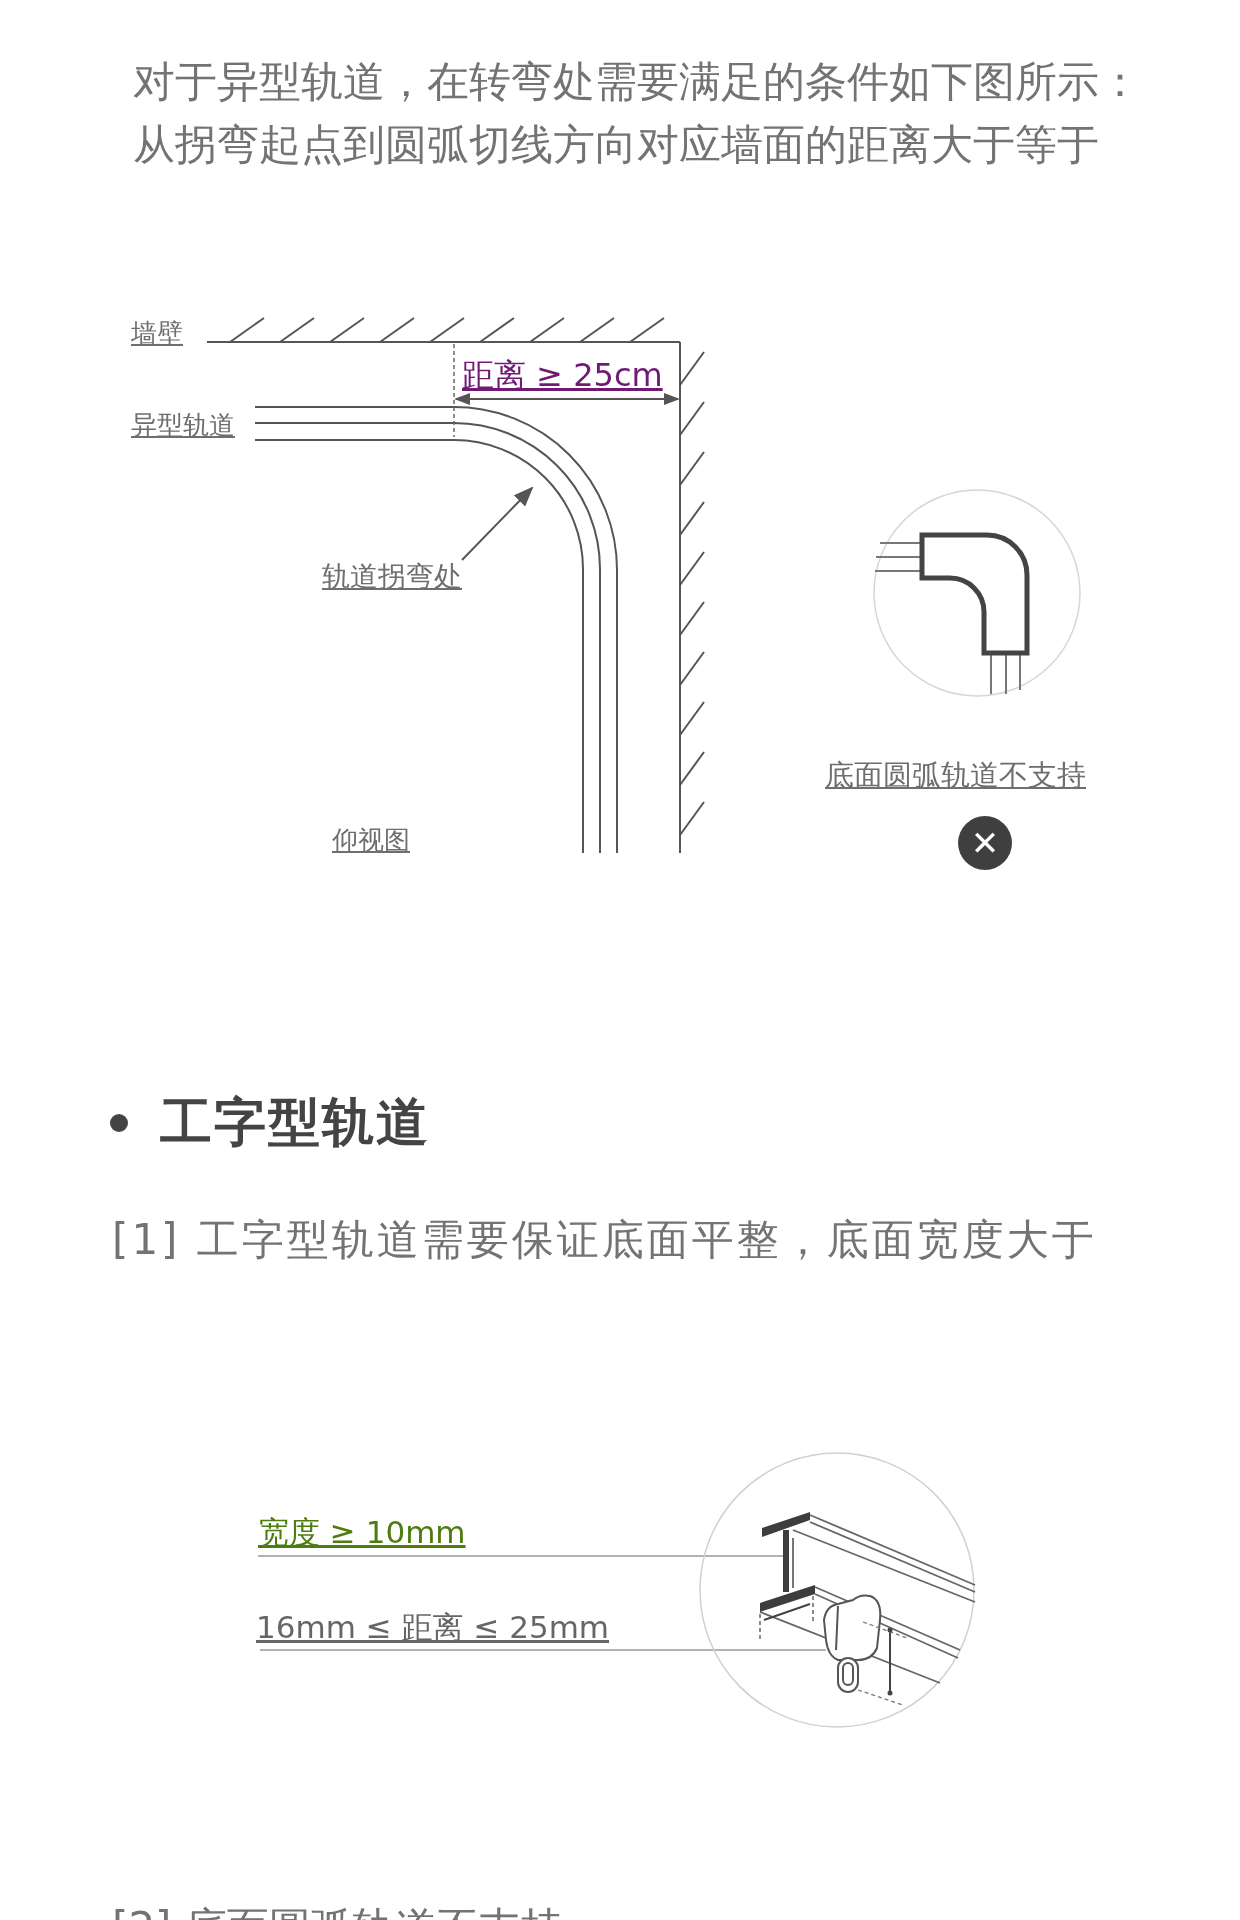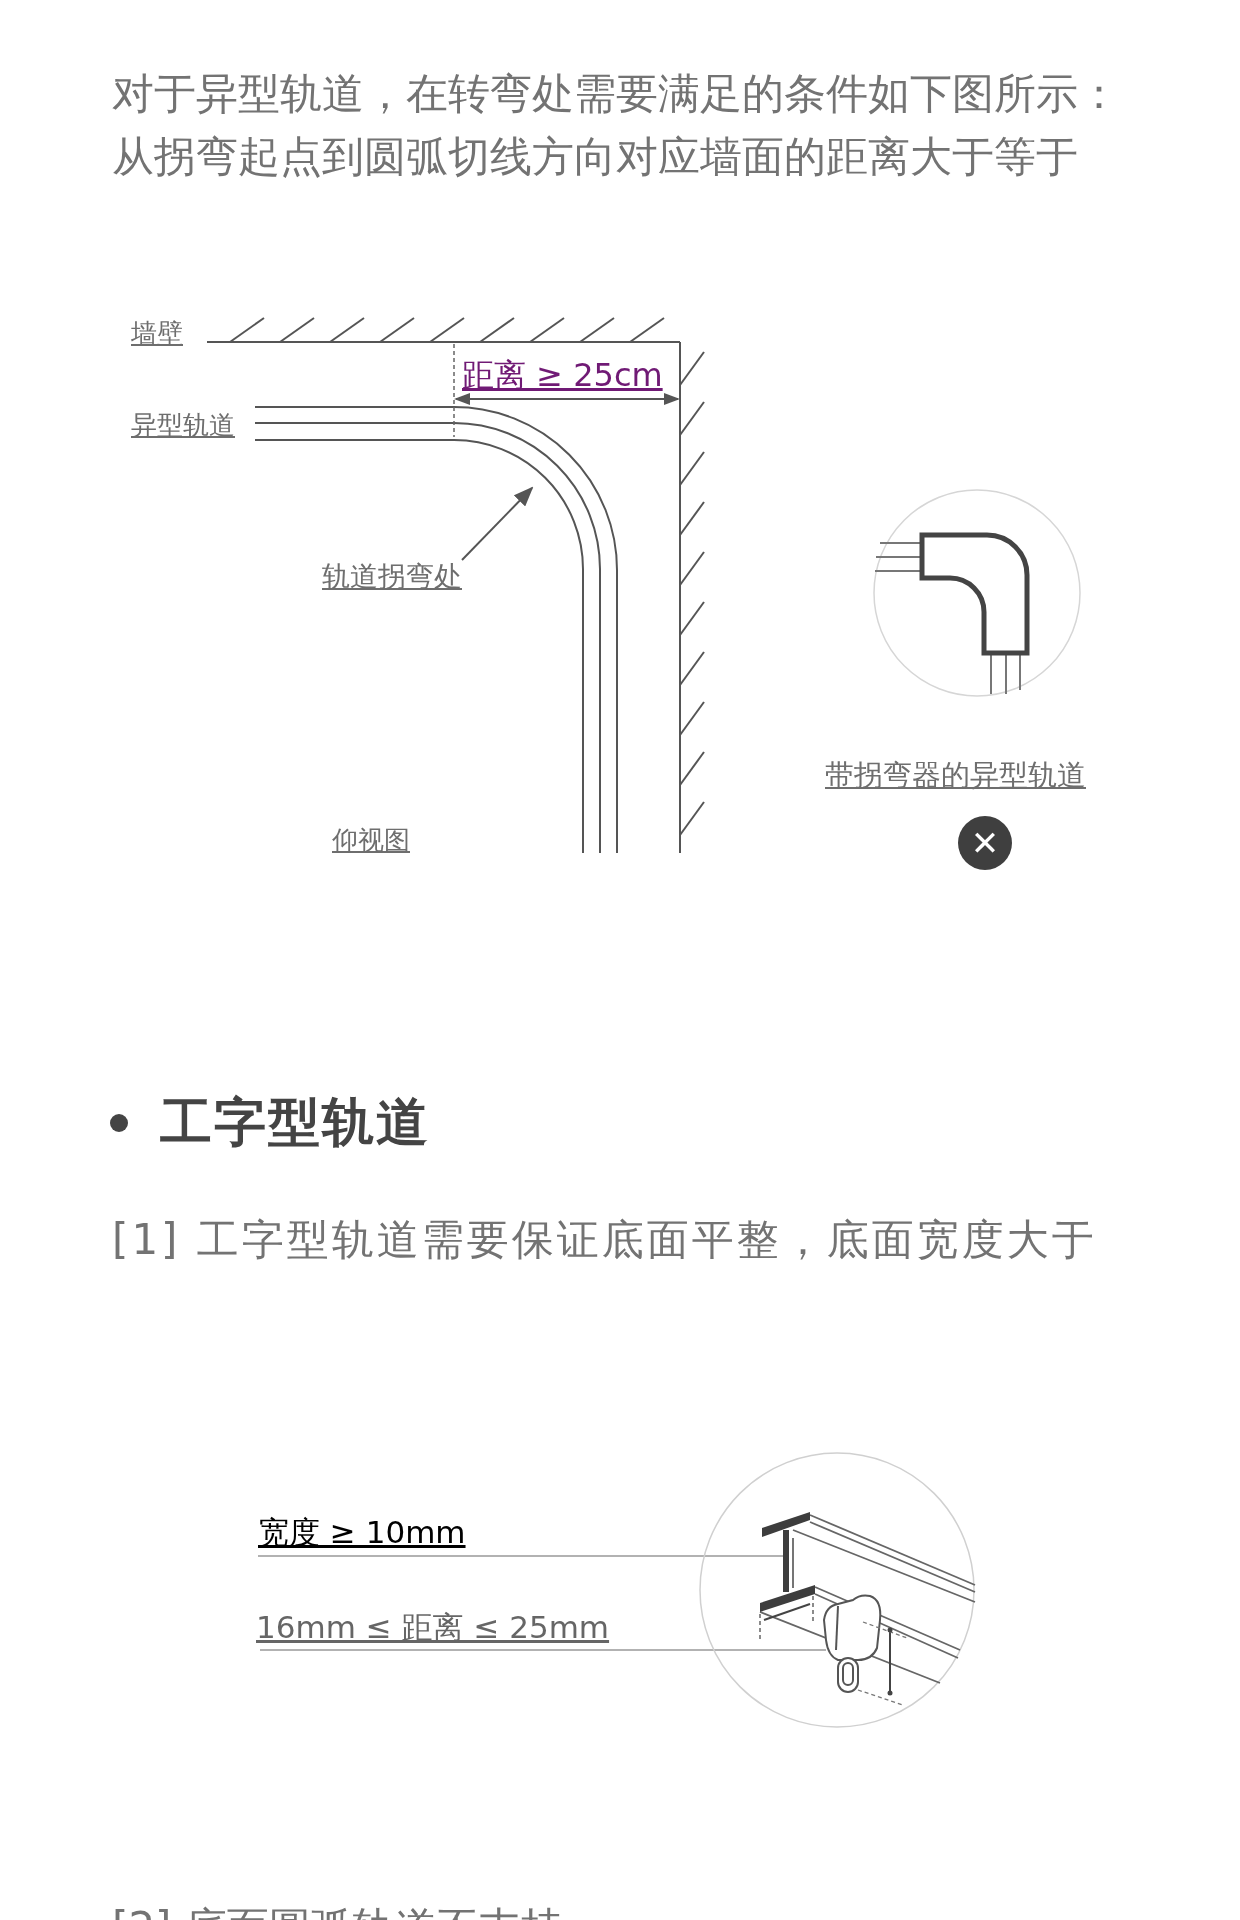--- a/index.html
+++ b/index.html
@@ -15,21 +15,21 @@
   .para {
     position: absolute;
     left: 112px;
     font-size: 42px;
     line-height: 63px;
     color: #737373;
     margin: 0;
     white-space: nowrap;
   }
   .para .line { display: block; }
-  #intro { top: 62px; }
+  #intro { top: 50px; margin-left: 21px; }
   #i-para { top: 1208px; letter-spacing: 3px; }
   #para2 { top: 1896px; }
   .heading {
     position: absolute;
     left: 110px;
     top: 1088px;
     height: 70px;
     display: flex;
     align-items: center;
     justify-content: space-between;
@@ -133,21 +133,21 @@
     <path d="M922,535 L987,535 A40,40 0 0 1 1027,575 L1027,653 L984,653 L984,612 A34,34 0 0 0 950,578 L922,578 Z" fill="#fff" stroke="#444" stroke-width="5" stroke-linejoin="miter"></path>
   </g>
 </svg>
 
 <span class="caption" style="left:131px; top:316px; font-size:26px;">墙壁</span>
 <span class="caption" style="left:131px; top:408px; font-size:26px;">异型轨道</span>
 <span class="caption" style="left:462px; top:354px; font-size:32px; color:#701a75;">距离 ≥ 25cm</span>
 <span class="caption" style="left:322px; top:558px; font-size:28px;">轨道拐弯处</span>
 <span class="caption" style="left:332px; top:823px; font-size:26px;">仰视图</span>
 
-<span class="caption" style="left:825px; top:756px; font-size:29px;">带拐弯器的异型轨道</span>
+<span class="caption" style="left:825px; top:756px; font-size:29px;">底面圆弧轨道不支持</span>
 <div class="close-btn">
   <span>✕</span>
 </div>
 
 <div class="heading">
   <span class="bullet"></span>
   <span class="title">工字型轨道</span>
 </div>
 
 <div class="para" id="i-para">
@@ -195,18 +195,18 @@
     <line x1="890" y1="1630" x2="890" y2="1693"></line>
   </g>
   <g stroke="#777" stroke-width="1.3" stroke-dasharray="4,3">
     <line x1="863" y1="1622" x2="907" y2="1638"></line>
     <line x1="858" y1="1690" x2="903" y2="1705"></line>
   </g>
   <circle cx="890" cy="1630" r="2.5" fill="#444"></circle>
   <circle cx="890" cy="1693" r="2.5" fill="#444"></circle>
 </svg>
 
-<span class="caption" style="left:258px; top:1512px; font-size:31px; color:#000000;">宽度 ≥ 10mm</span>
+<span class="caption" style="left:258px; top:1512px; font-size:31px; color:#4d7c0f;">宽度 ≥ 10mm</span>
 <span class="caption" style="left:256px; top:1607px; font-size:31px; color:#666;">16mm ≤ 距离 ≤ 25mm</span>
 
 <div class="para" id="para2">
   <span class="line">[2] 底面圆弧轨道不支持</span>
 </div>
 
 </body></html>

